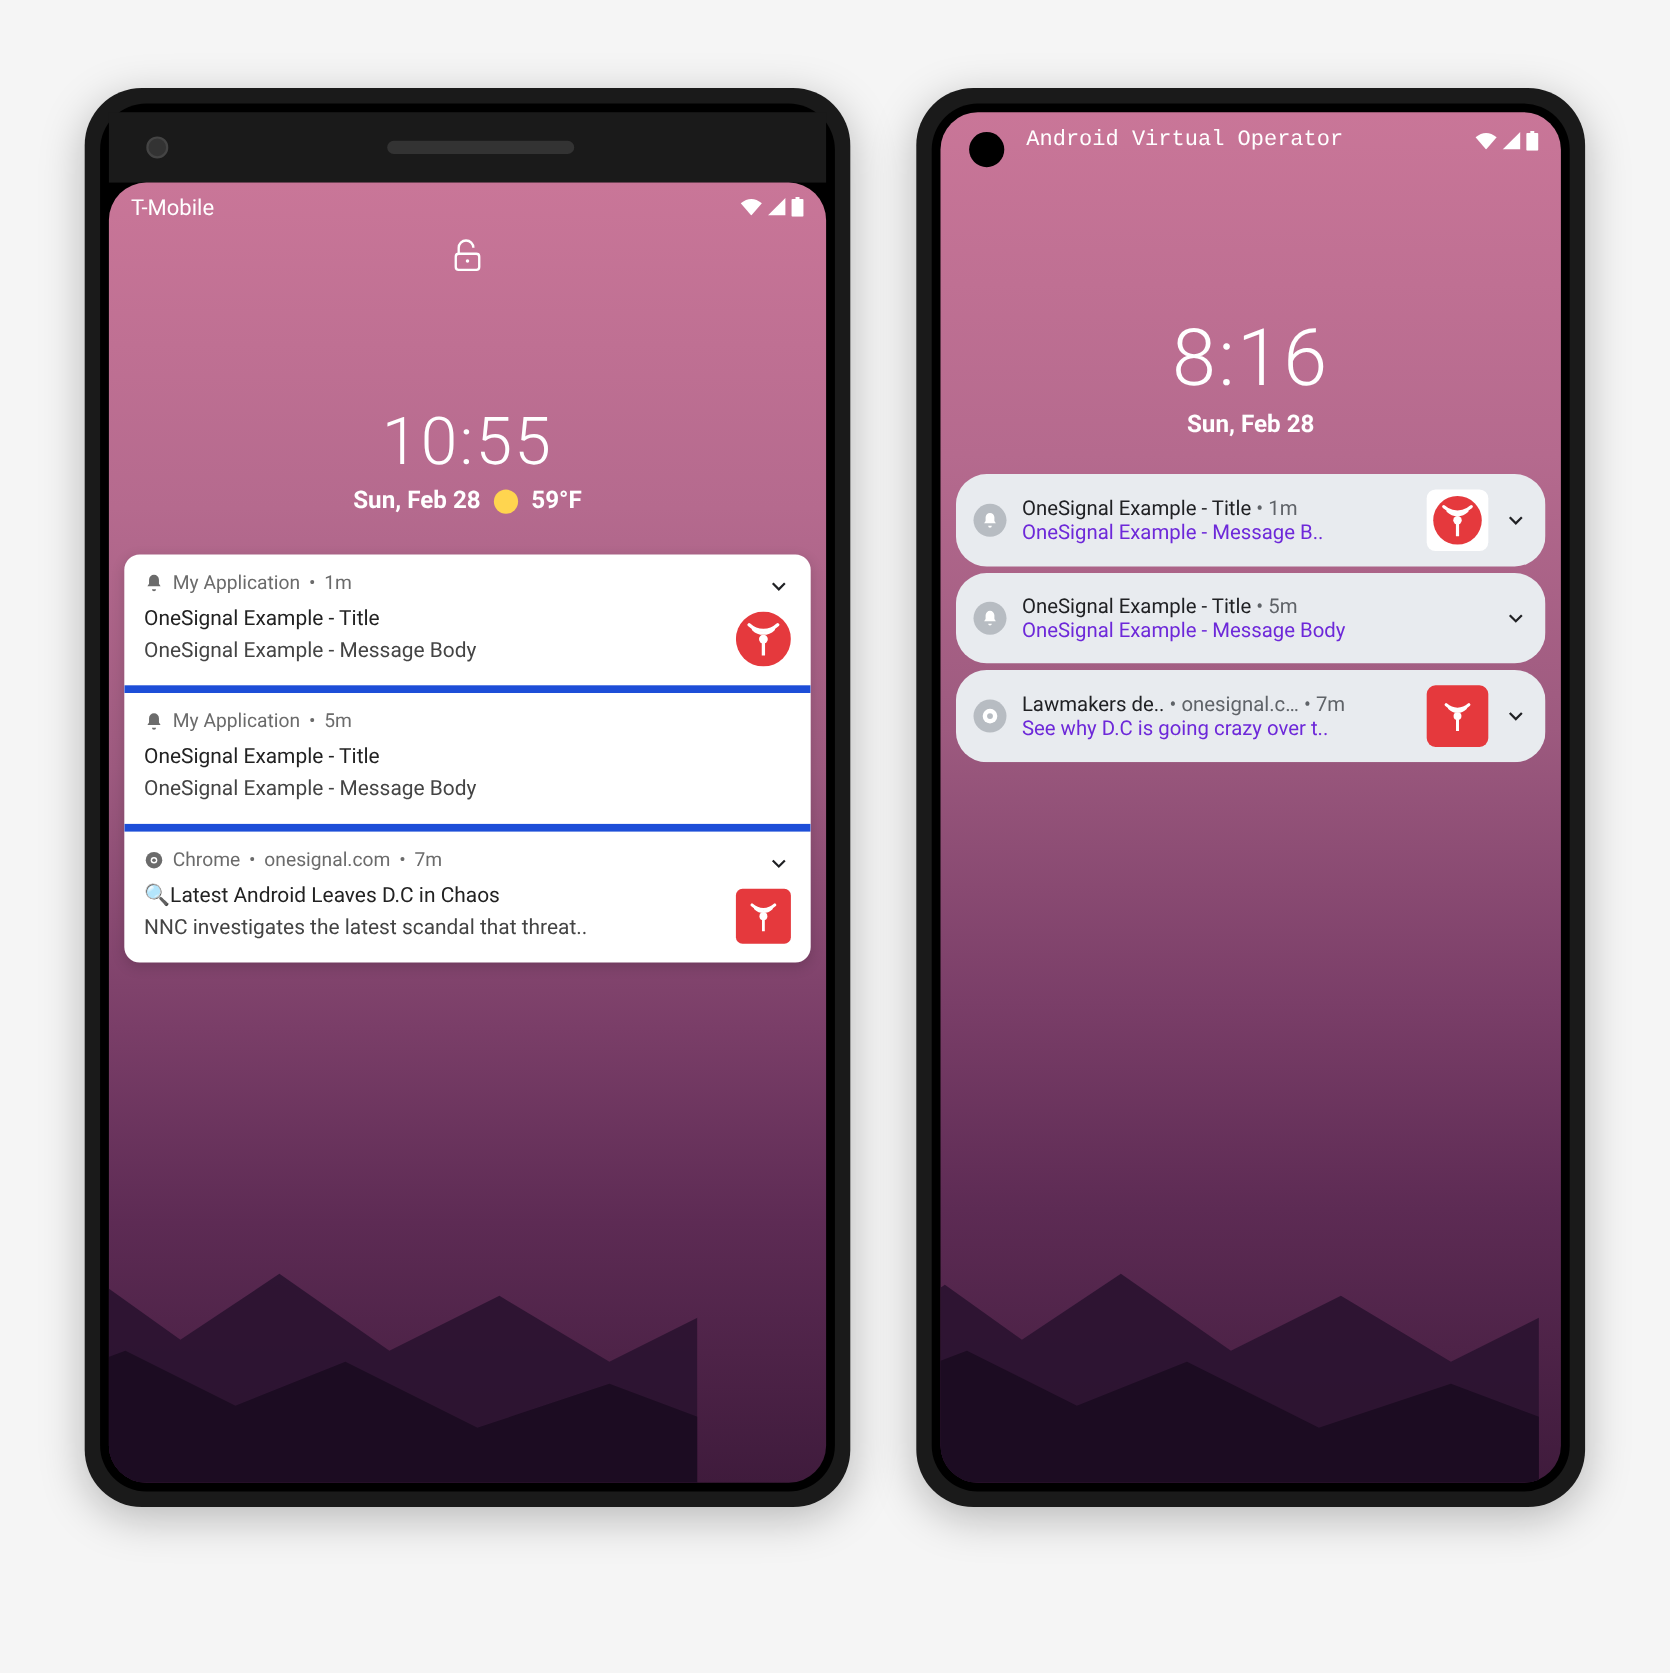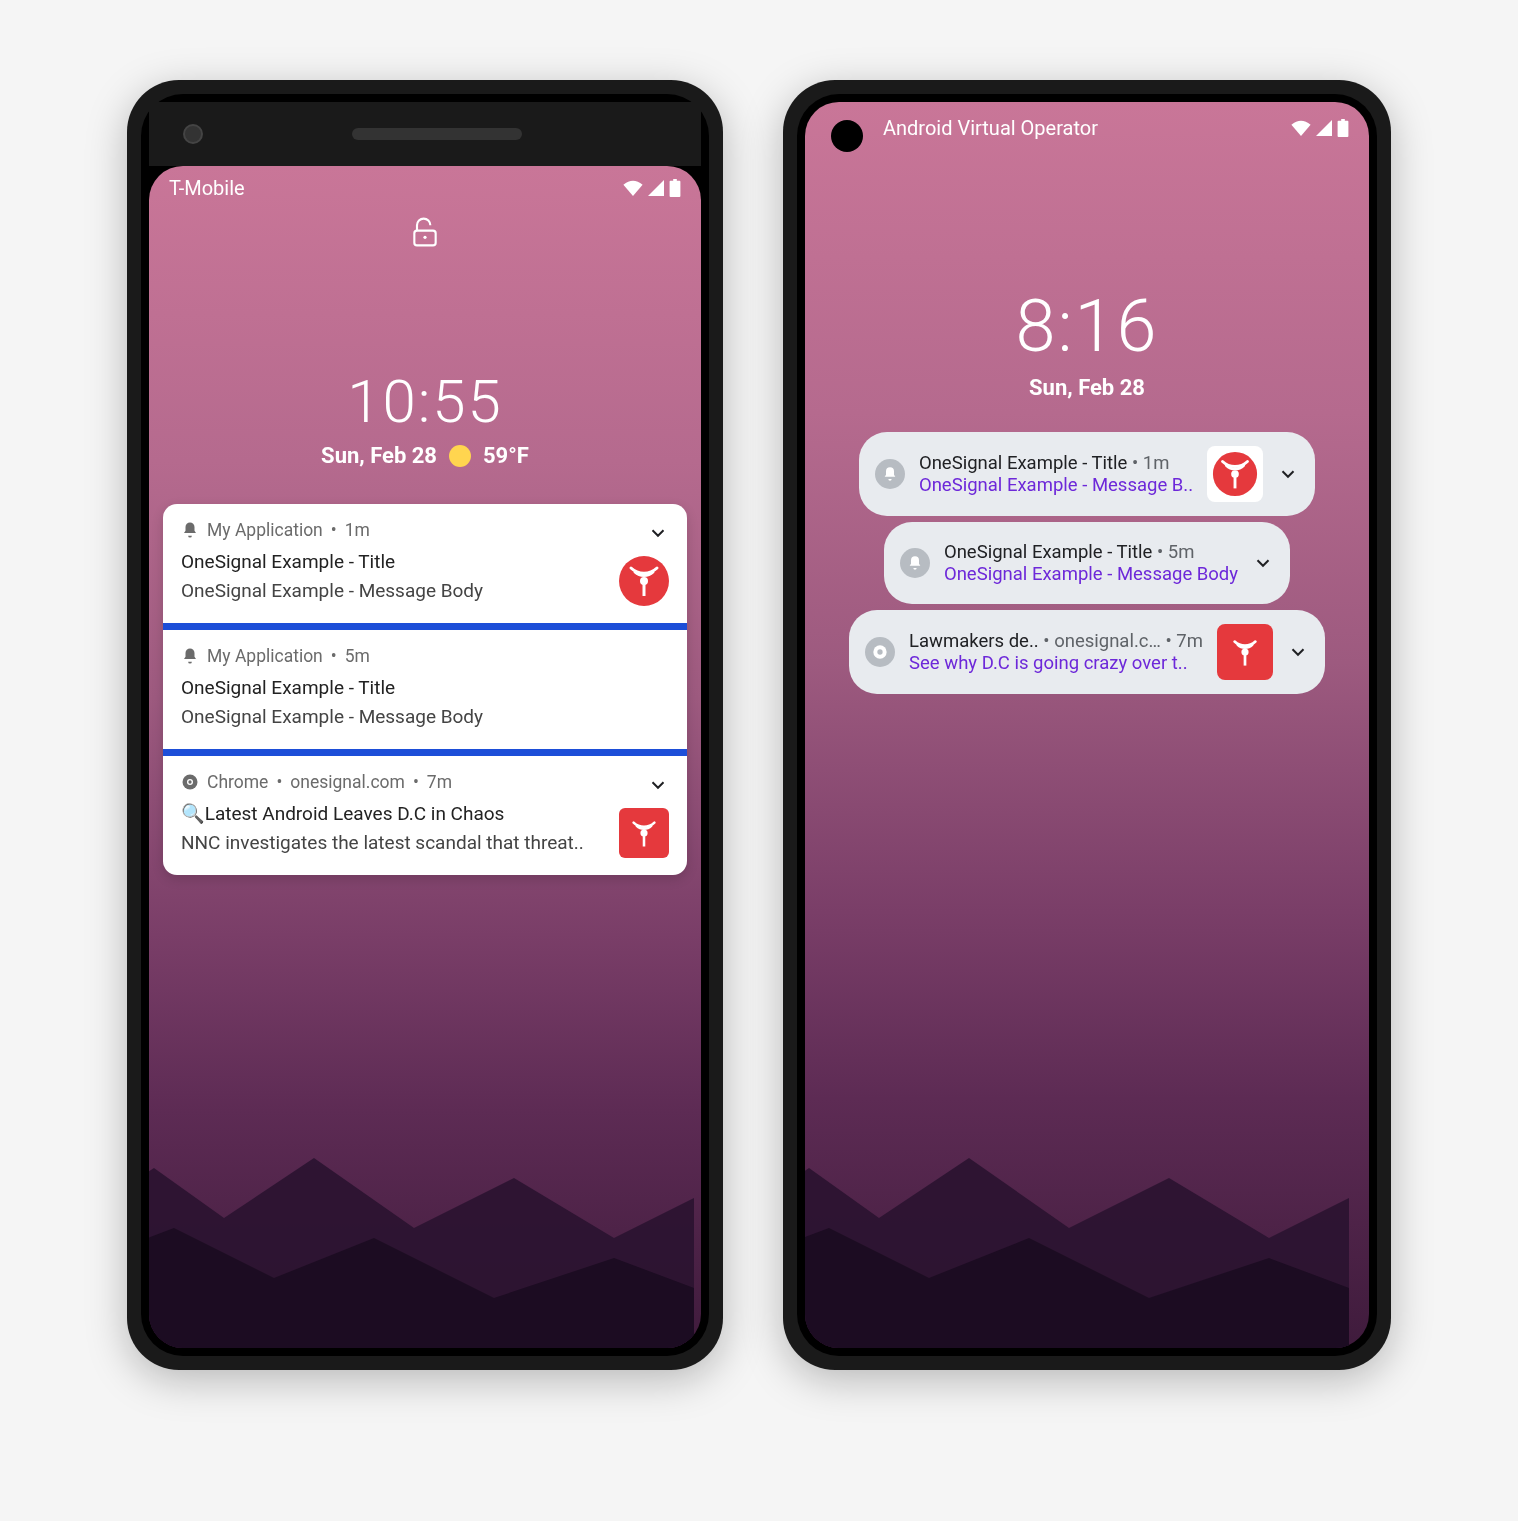--- a/index.html
+++ b/index.html
@@ -15,21 +15,21 @@
     padding-top: 80px;
   }
 
   .phone-frame {
     background: #1a1a1a;
     border-radius: 52px;
     padding: 14px;
     box-shadow: 0 10px 40px rgba(0,0,0,0.25);
     position: relative;
   }
-  .phone-frame.pixel3 { width: 596px; height: 1290px; }
+  .phone-frame.pixel3 { width: 696px; height: 1290px; }
   .phone-frame.pixel5 { width: 608px; height: 1290px; }
 
   .inner-frame {
     background: #000;
     border-radius: 42px;
     height: 100%;
     padding: 8px;
     position: relative;
   }
   .screen {
@@ -75,37 +75,36 @@
   .status-bar {
     display: flex;
     justify-content: space-between;
     align-items: center;
     padding: 10px 20px 4px 20px;
     color: #fff;
     font-size: 20px;
     font-weight: 400;
     position: relative;
   }
-  .pixel5 .status-bar { padding-left: 78px; padding-top: 14px; }
+  .pixel5 .status-bar { padding-left: 78px; padding-top: 14px; font-family: Liberation Mono, monospace; }
   .status-icons { display: flex; gap: 4px; align-items: center; }
 
   .lockscreen-content { color: #fff; text-align: center; padding-top: 10px; }
   .lock-icon { display: inline-block; margin-top: 2px; }
   .clock { font-size: 60px; font-weight: 300; letter-spacing: 2px; margin-top: 114px; }
   .pixel5 .clock { margin-top: 130px; font-size: 72px; }
   .date-row { font-size: 22px; font-weight: 700; margin-top: 6px; display: flex; justify-content: center; align-items: center; gap: 12px;}
   .weather-dot { width: 22px; height: 22px; background: #ffd54f; border-radius: 50%; display: inline-block; }
 
   .notif-panel {
     background: #fff;
     border-radius: 14px;
     margin: 36px 14px 0 14px;
     overflow: hidden;
     box-shadow: 0 4px 12px rgba(0,0,0,0.15);
-    align-items: center;
   }
   .notif-card {
     padding: 16px 18px 18px 18px;
     border-bottom: 7px solid #1d4ed8;
     position: relative;
     min-height: 104px;
   }
   .notif-card:last-child { border-bottom: none; }
   .notif-header {
     display: flex; align-items: center; gap: 8px;

